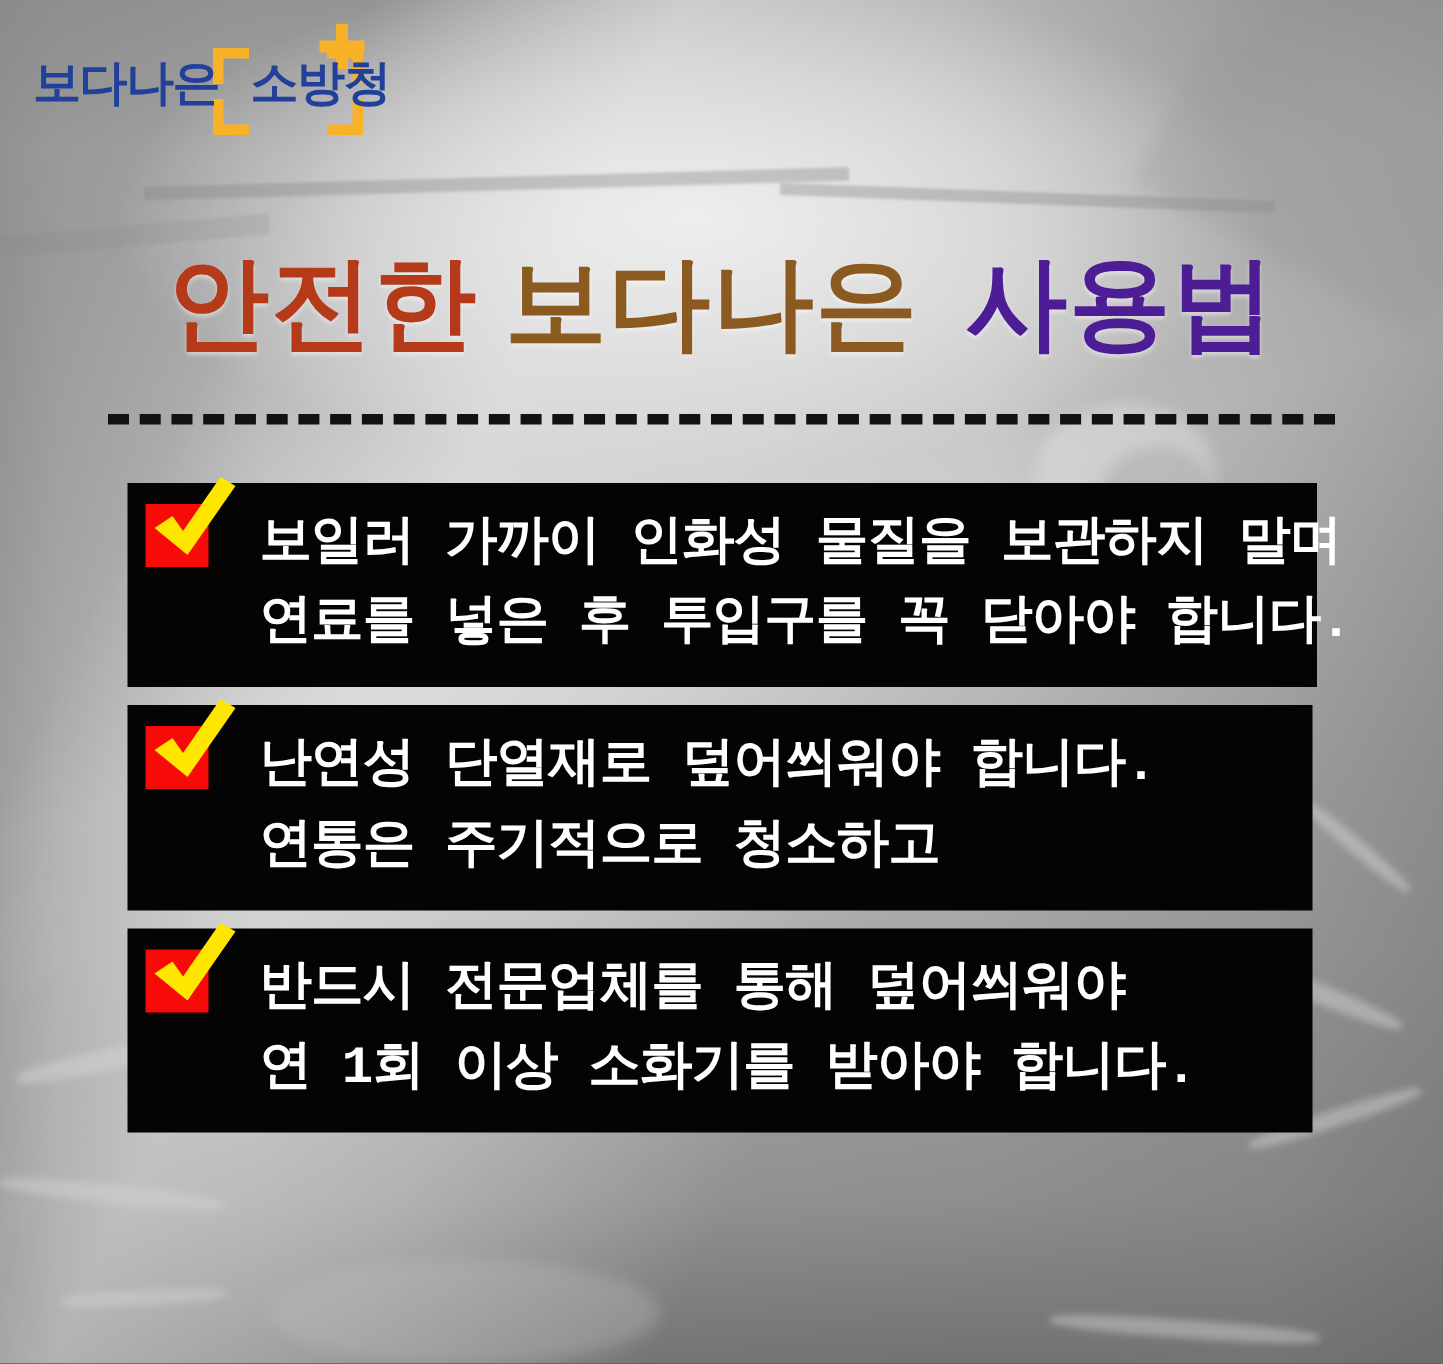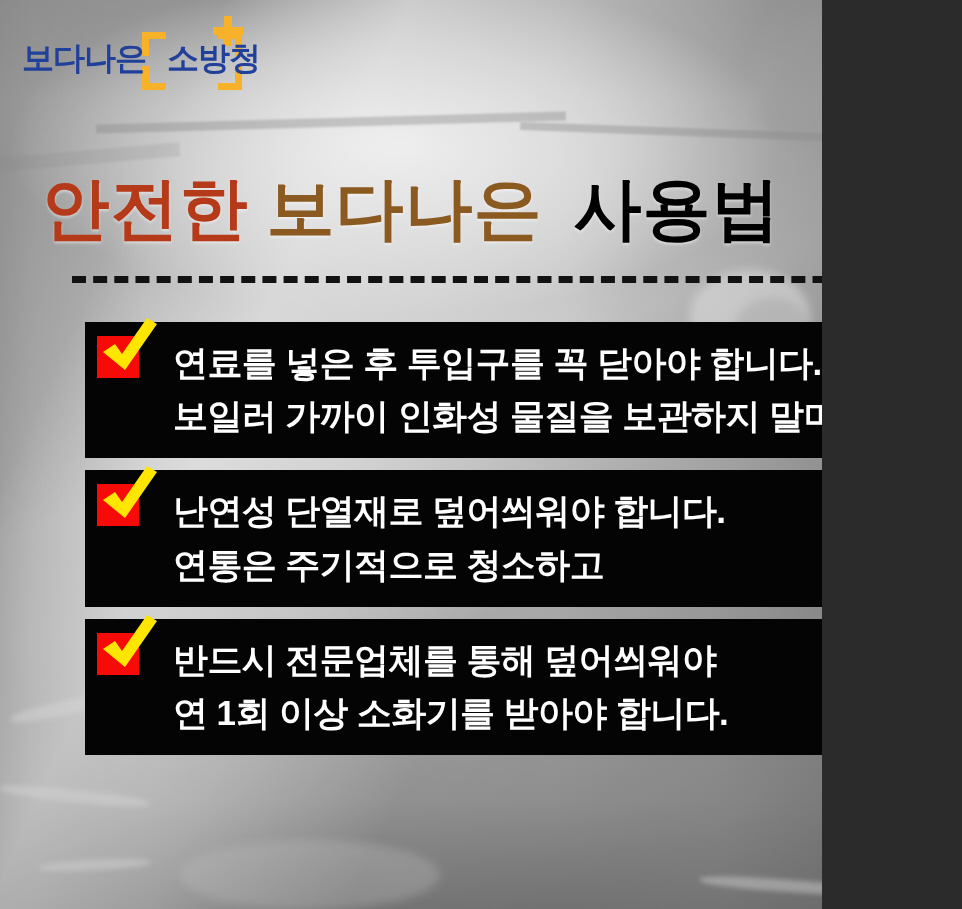--- a/index.html
+++ b/index.html
@@ -5,24 +5,24 @@
 <style>
   html, body {
     margin: 0;
     padding: 0;
     background: #2b2b2b;
   }
   * { box-sizing: border-box; }
 
   .poster {
     position: relative;
-    width: 822px;
+    width: 962px;
     height: 909px;
     overflow: hidden;
-    font-family: Liberation Sans, sans-serif;
+    font-family: Liberation Mono, monospace;
     background: #9a9a9a;
   }
 
   
   .bg-photo {
     position: absolute;
     inset: 0;
     background:
       
       radial-gradient(ellipse 520px 230px at 48% 16%, rgba(250,250,250,0.92) 0%, rgba(240,240,240,0.55) 42%, rgba(200,200,200,0.0) 74%),
@@ -126,21 +126,21 @@
     text-align: center;
     font-size: 68px;
     font-weight: 700;
     letter-spacing: 1px;
     line-height: 1;
     white-space: nowrap;
     text-shadow: 0 2px 3px rgba(255,255,255,0.45);
   }
   .t-red   { color: #b43a19; }
   .t-brown { color: #8a5a20; }
-  .t-green { color: #000000; margin-left: 13px; }
+  .t-green { color: #4c1d95; margin-left: 13px; }
   .title .sp { display: inline-block; width: 18px; }
 
   .divider {
     position: absolute;
     left: 72px;
     top: 276px;
     width: 818px;
     height: 0;
     border-top: 7px dashed #121212;
   }
@@ -223,22 +223,22 @@
   <div class="divider"></div>
 
   <div class="list">
 
     <div class="item w-wide">
       <div class="check">
         <svg viewBox="0 0 66 66">
           <path d="M8 36 L20 28 L27 38 L52 2 L62 8 L30 54 Z" fill="#ffe600"></path>
         </svg>
       </div>
+      <div class="line">보일러 가까이 인화성 물질을 보관하지 말며</div>
       <div class="line">연료를 넣은 후 투입구를 꼭 닫아야 합니다.</div>
-      <div class="line">보일러 가까이 인화성 물질을 보관하지 말며</div>
     </div>
 
 
     <div class="item w-narrow">
       <div class="check">
         <svg viewBox="0 0 66 66">
           <path d="M8 36 L20 28 L27 38 L52 2 L62 8 L30 54 Z" fill="#ffe600"></path>
         </svg>
       </div>
       <div class="line">난연성 단열재로 덮어씌워야 합니다.</div>

